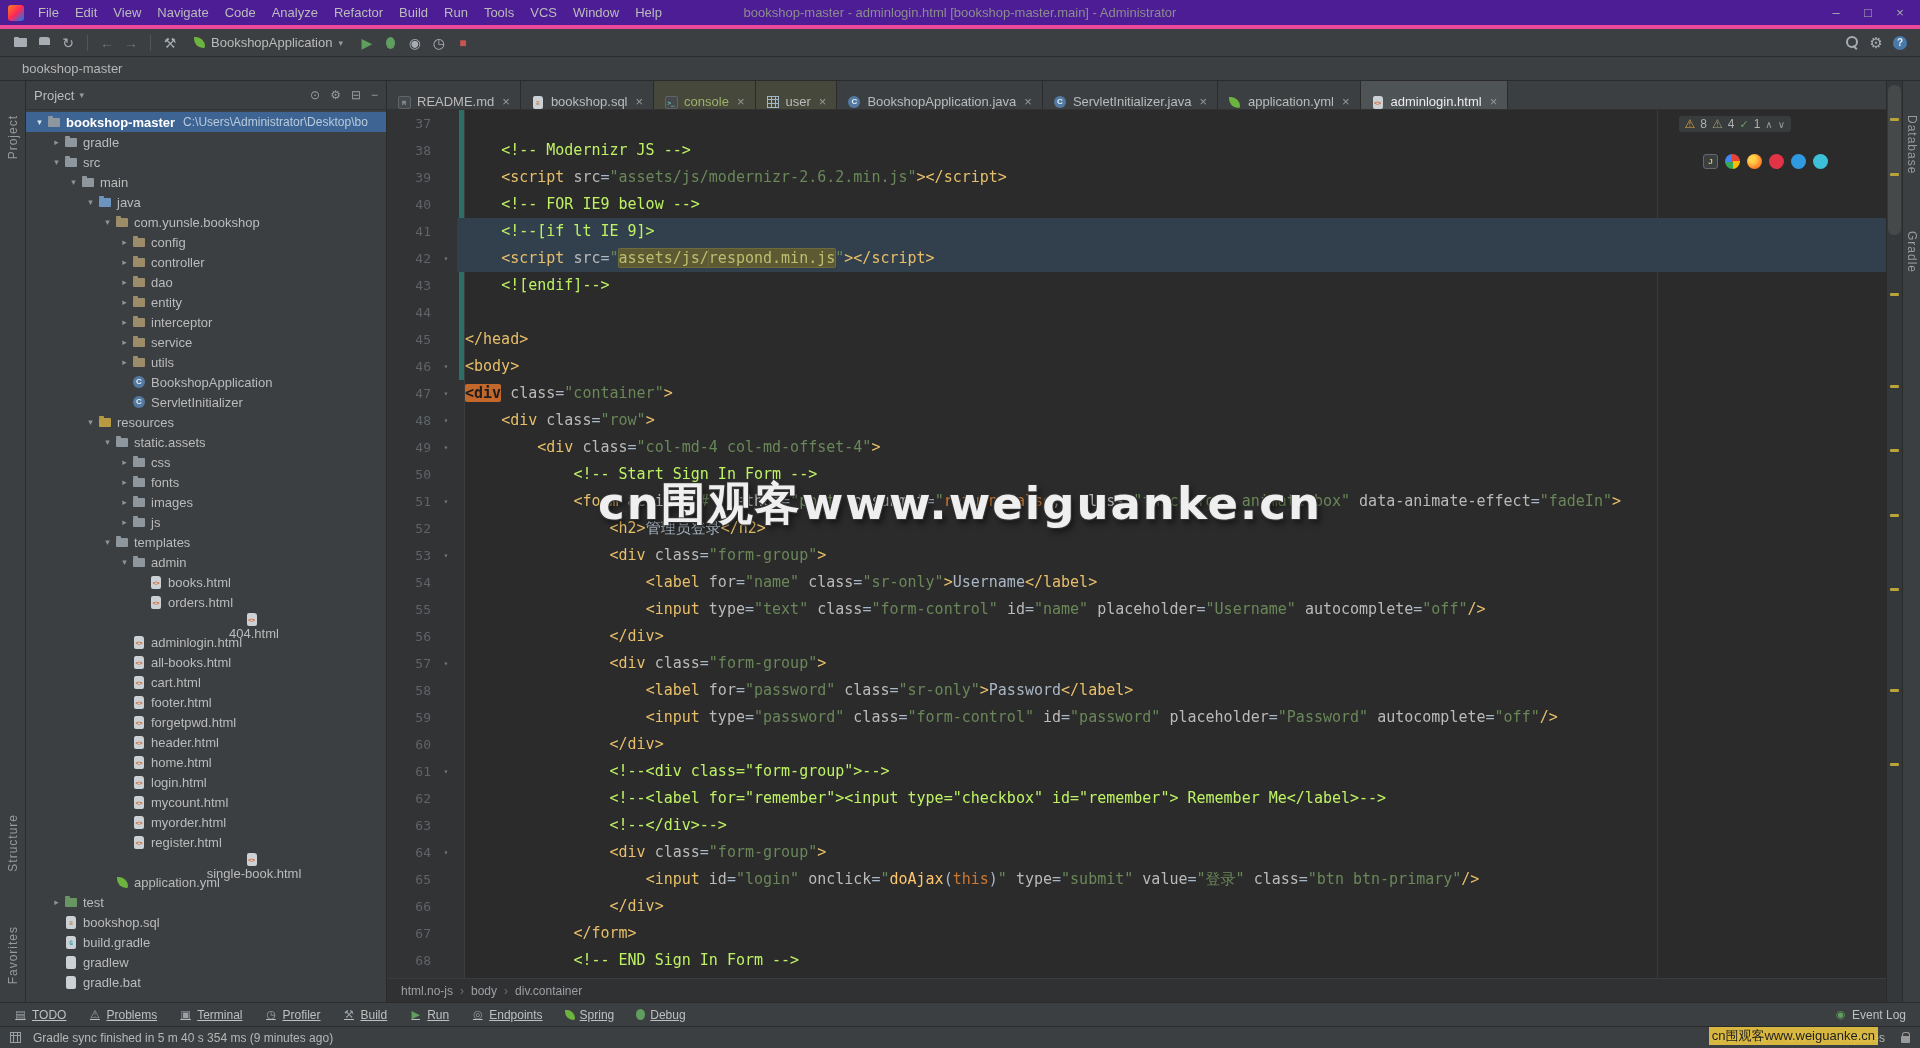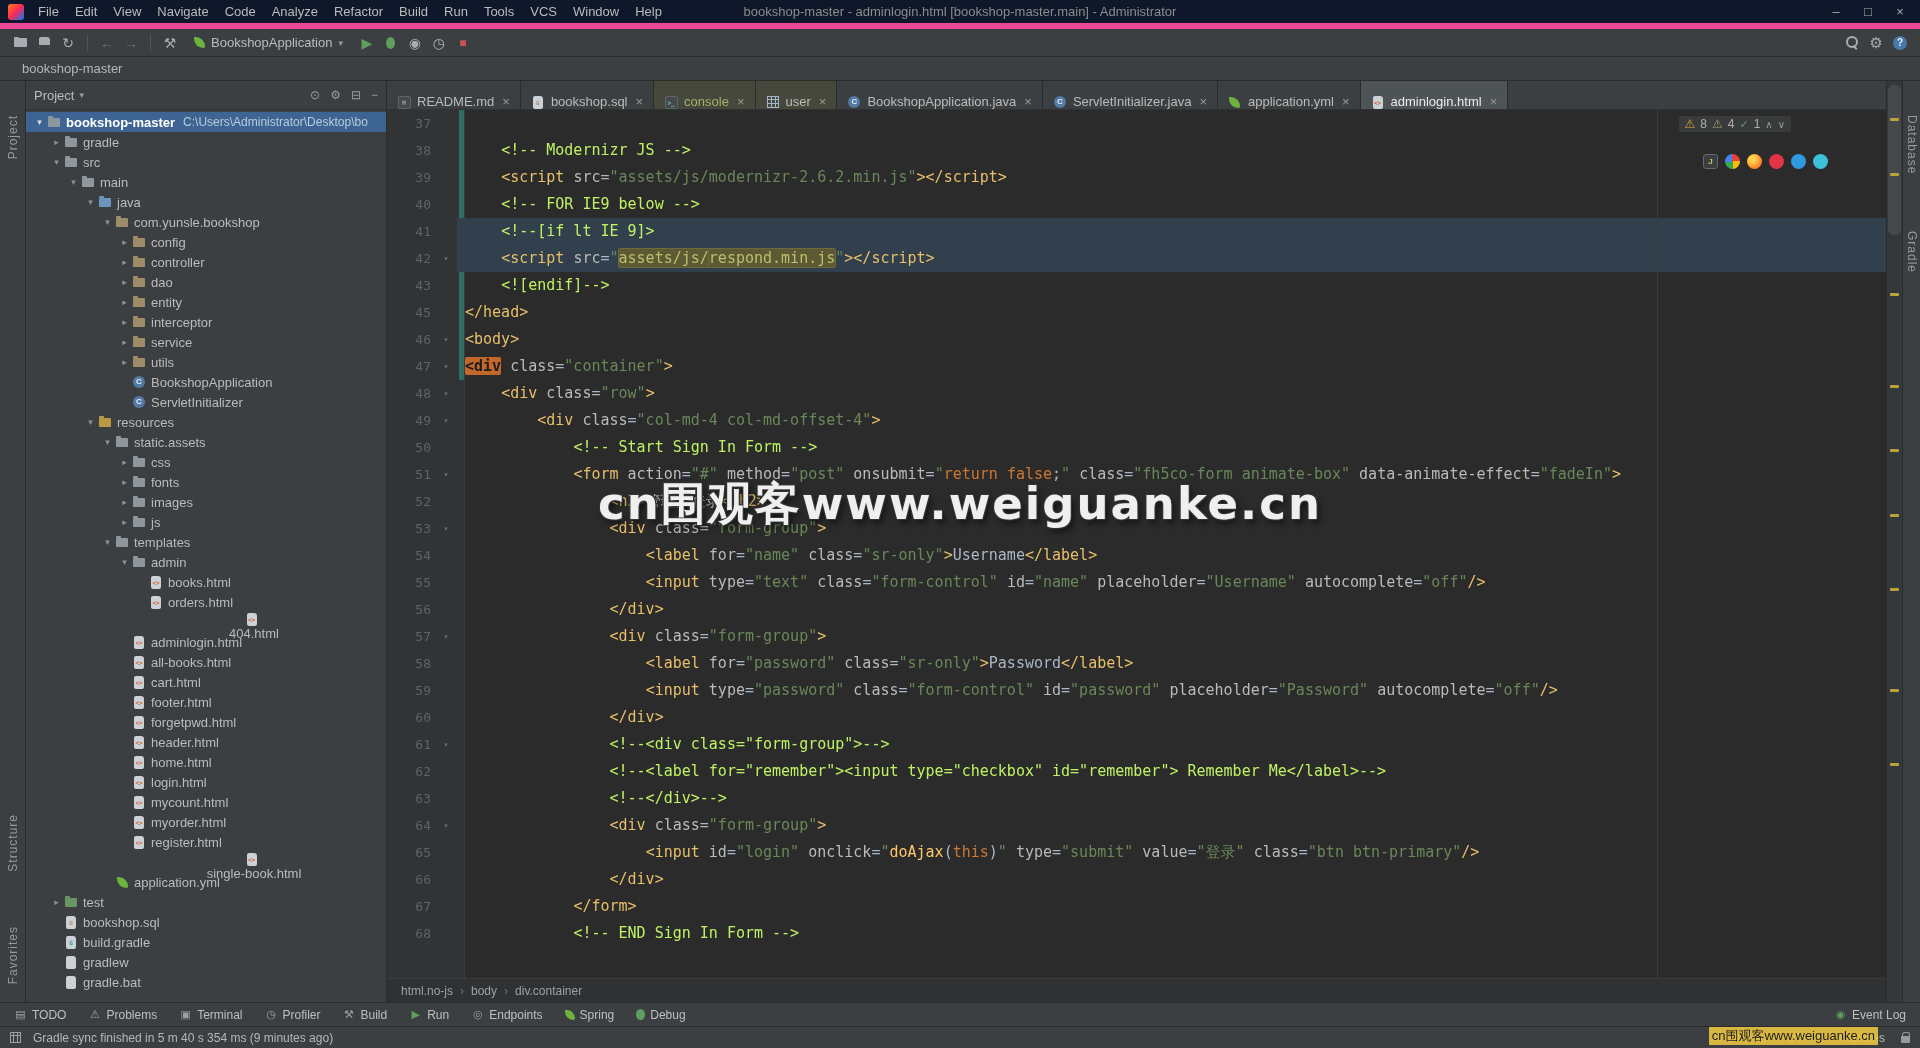--- a/index.html
+++ b/index.html
@@ -1,22 +1,22 @@
 <!DOCTYPE html>
 <html><head>
 <meta charset="utf-8">
 <style>
   * { box-sizing: border-box; margin: 0; padding: 0; }
   html,body { width:1920px; height:1048px; overflow:hidden; background:#2b2b2b;
     font-family:"Liberation Sans",sans-serif; color:#bbbbbb; }
   .app { width:1920px; height:1048px; display:flex; flex-direction:column; position:relative; }
 
   
-  .titlebar { height:29px; background:#0f172a; display:flex; align-items:center;
-    padding:0 6px; position:relative; flex:none; border-bottom:6px solid #ec4899; }
+  .titlebar { height:29px; background:#4c1d95; display:flex; align-items:center;
+    padding:0 6px; position:relative; flex:none; border-bottom:4px solid #ec4899; }
   .logo { width:16px; height:16px; border-radius:3px; flex:none; margin:0 6px 0 2px;
     background:linear-gradient(135deg,#fc801d 0%,#fe2857 50%,#087cfa 100%); }
   .menubar { display:flex; align-items:center; }
   .menu-item { padding:0 8px; font-size:13px; color:#bbbbbb; line-height:28px; cursor:default; }
   .win-title { position:absolute; left:0; right:0; text-align:center; font-size:13px;
     color:#8c8c8c; pointer-events:none; }
   .win-controls { margin-left:auto; display:flex; gap:4px; z-index:2; }
   .win-btn { width:28px; text-align:center; font-size:13px; color:#aeaeae; line-height:28px; }
 
   
@@ -156,21 +156,21 @@
 
   
   .annost { width:16px; background:#35383a; border-left:1px solid #2b2b2b; position:relative; flex:none; }
   .am { position:absolute; left:3px; width:9px; height:3px; background:#b9a33a; border-radius:1px; }
   .scroll-thumb { position:absolute; top:4px; left:1px; width:13px; height:150px;
     background:rgba(180,180,180,.14); border-radius:6px; }
 
   
   .bottombar { height:24px; background:#3c3f41; border-top:1px solid #2b2b2b; display:flex;
     align-items:center; padding:0 14px; font-size:12px; color:#bfbfbf; flex:none; }
-  .bb-left { display:flex; gap:22px; }
+  .bb-left { display:flex; gap:22px;text-decoration:underline; }
   .bb-right { margin-left:auto; display:flex; gap:22px; }
   .bb-item { display:flex; align-items:center; gap:5px; }
   .bi { display:inline-flex; width:13px; justify-content:center; color:#9aa0a6; font-size:11px; }
   .bi-todo::before{content:"▤";} .bi-problems::before{content:"⚠";}
   .bi-terminal::before{content:"▣";} .bi-profiler::before{content:"◷";}
   .bi-build::before{content:"⚒";} .bi-run::before{content:"▶"; color:#5f9e5f;}
   .bi-endpoints::before{content:"◎";}
   .bi-spring{width:10px; height:10px; background:#6db33f; border-radius:0 90% 2px 90%;}
   .bi-debug{width:9px; height:11px; background:#5f9e5f; border-radius:50%;}
   .bi-eventlog::before{content:"◉"; color:#5f9e5f;}
@@ -681,20 +681,25 @@
               <span class="lnum">42</span>
               <span class="fold">▾</span>
               <pre class="ct hlrow">    <span class="tk-t">&lt;script</span><span class="tk-p"> </span><span class="tk-a">src</span><span class="tk-p">=</span><span class="tk-s">"</span><span class="tk-x">assets/js/</span><span class="tk-x">respond.min.js</span><span class="tk-s">"</span><span class="tk-t">&gt;&lt;/script&gt;</span></pre>
             </div>
             <div class="cl">
               <span class="lnum">43</span>
               <span class="fold"></span>
               <pre class="ct">    <span class="tk-c">&lt;![endif]--&gt;</span></pre>
             </div>
             <div class="cl">
+              <span class="lnum">44</span>
+              <span class="fold"></span>
+              <pre class="ct"></pre>
+            </div>
+            <div class="cl">
               <span class="lnum">45</span>
               <span class="fold"></span>
               <pre class="ct"><span class="tk-t">&lt;/head&gt;</span></pre>
             </div>
             <div class="cl">
               <span class="lnum">46</span>
               <span class="fold">▾</span>
               <pre class="ct"><span class="tk-t">&lt;body&gt;</span></pre>
             </div>
             <div class="cl">

